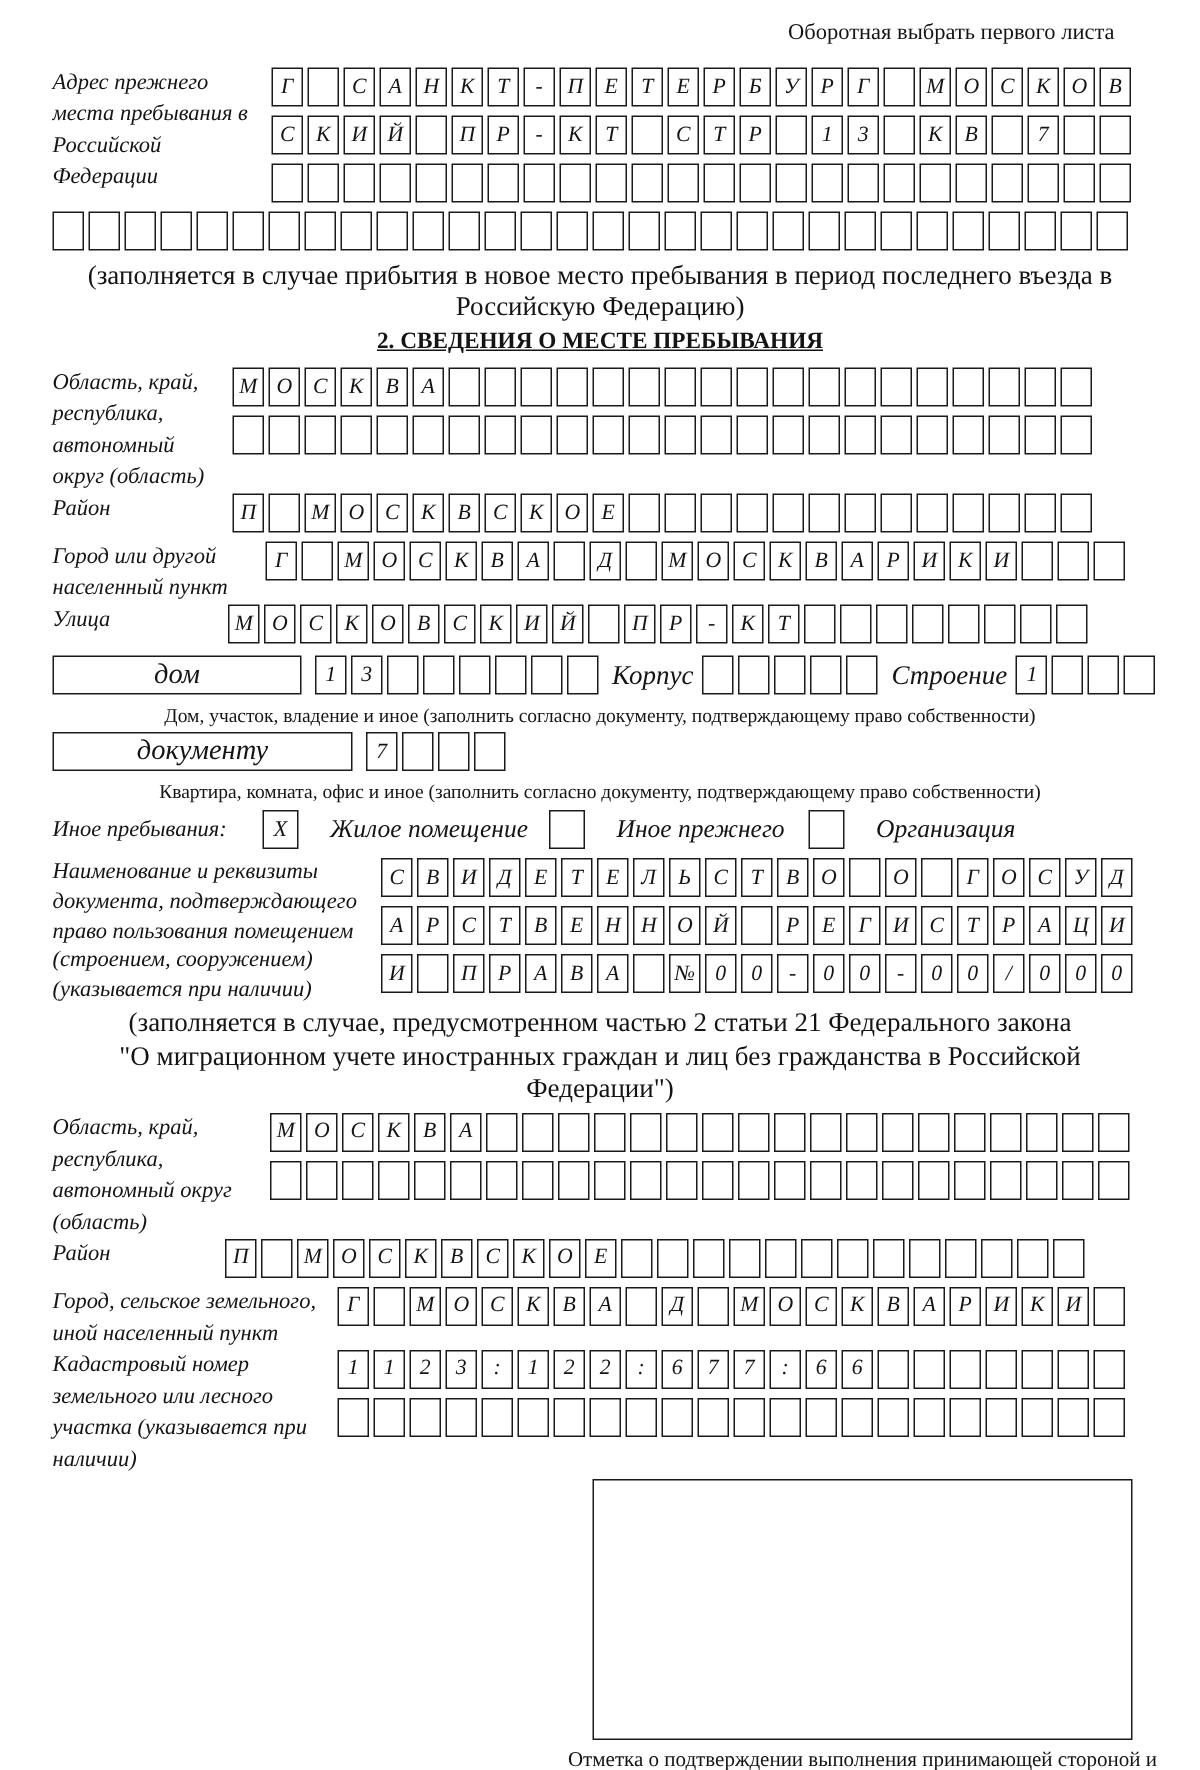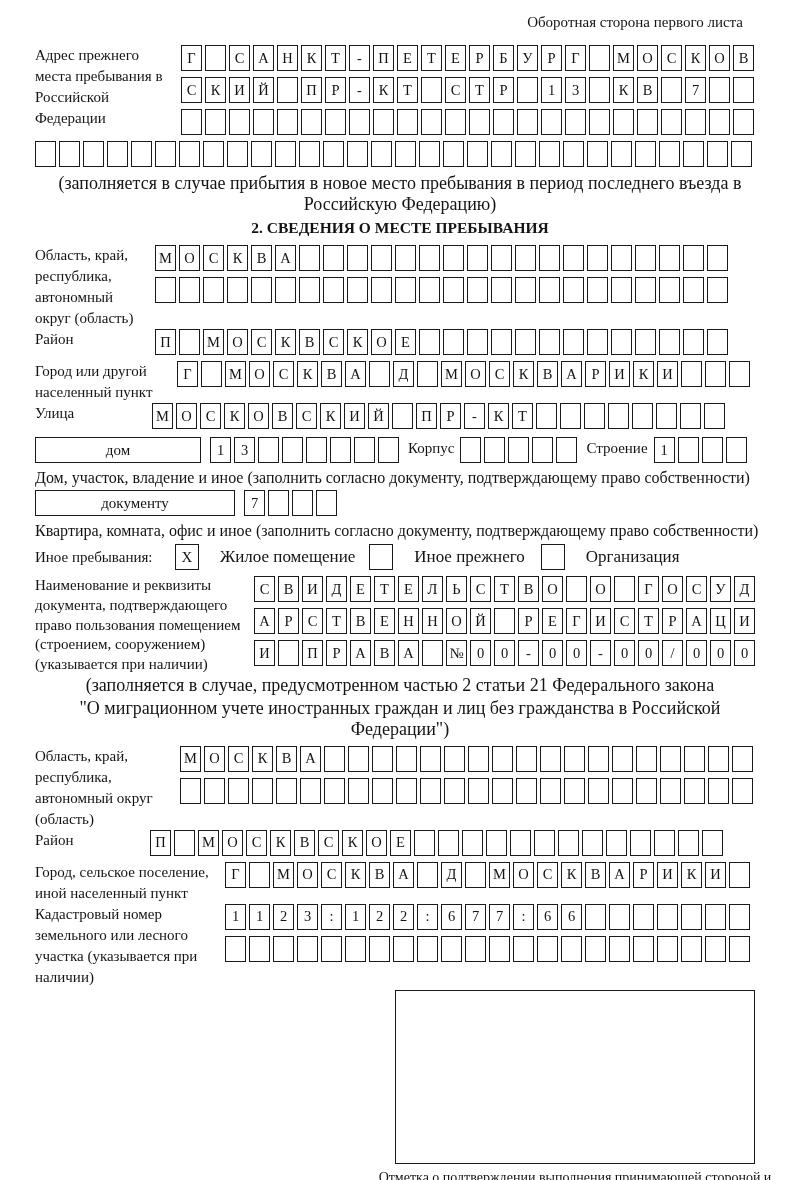--- a/index.html
+++ b/index.html
@@ -1,43 +1,43 @@
 <!DOCTYPE html>
 <html><head>
 <meta charset="utf-8">
 <style>
   html,body{margin:0;padding:0;background:#fff;}
   body{width:800px;height:1180px;overflow:hidden;color:#141414;
        font-family:"Liberation Serif",serif;}
   .page{padding:14px 35px 0 35px;box-sizing:border-box;width:800px;}
   .corner{text-align:right;font-size:15px;padding-right:22px;}
-  .row{display:flex;align-items:flex-start;}
+  .row{display:flex;align-items:flex-start;font-style:italic;}
   .lbl{font-size:15px;line-height:1.4;box-sizing:border-box;padding-right:8px;flex-shrink:0;}
   .grid{display:flex;margin-bottom:6px;}
   .cell{box-sizing:border-box;width:21px;height:26px;border:1.6px solid #1a1a1a;margin-right:3px;
         display:flex;align-items:center;justify-content:center;font-size:14.5px;flex-shrink:0;}
   .note{font-size:18px;text-align:center;margin-bottom:2px;}
-  .note-left{font-size:16px;text-align:left;margin:0 0 3px 0;}
-  .title{font-size:15.5px;font-weight:bold;text-align:center;margin:4px 0 8px 0;}
+  .note-left{font-size:13px;text-align:center;margin:0 0 3px 0;}
+  .title{font-size:15.5px;font-weight:bold;text-align:center;margin:4px 0 8px 0;text-decoration:underline;}
   .wbox{box-sizing:border-box;border:1.6px solid #1a1a1a;height:26px;display:flex;align-items:center;
-        justify-content:center;font-size:15px;flex-shrink:0;}
-  .inline-lbl{font-size:15px;margin:3px 6px 0 6px;flex-shrink:0;}
+        justify-content:center;font-size:19px;flex-shrink:0;}
+  .inline-lbl{font-size:18px;margin:3px 6px 0 6px;flex-shrink:0;}
   .opt{display:flex;align-items:center;}
   .cbx{box-sizing:border-box;width:24px;height:26px;border:1.6px solid #1a1a1a;display:flex;
        align-items:center;justify-content:center;font-size:15px;flex-shrink:0;}
   .opt-lbl{font-size:17px;margin-left:21px;}
   .stamp-box{box-sizing:border-box;width:360px;height:174px;border:1.8px solid #1a1a1a;margin-left:360px;}
   .stamp-note{width:436px;margin-left:322px;text-align:center;font-size:14px;line-height:1.3;margin-top:5px;}
 </style>
 </head>
 <body>
 
 <div class="page">
 
-  <div class="corner">Оборотная сторона первого листа</div>
+  <div class="corner">Оборотная выбрать первого листа</div>
 
   <div class="row" style="margin-top:14px">
     <div class="lbl" style="width:146px">Адрес прежнего места пребывания в Российской Федерации</div>
     <div>
       <div class="grid">
           <div class="cell">Г</div>
           <div class="cell"></div>
           <div class="cell">С</div>
           <div class="cell">А</div>
           <div class="cell">Н</div>
@@ -516,21 +516,21 @@
         <div class="cell"></div>
         <div class="cell"></div>
         <div class="cell"></div>
         <div class="cell"></div>
         <div class="cell"></div>
         <div class="cell"></div>
       </div>
   </div>
 
   <div class="row">
-    <div class="lbl" style="width:190px">Город, сельское поселение, иной населенный пункт</div>
+    <div class="lbl" style="width:190px">Город, сельское земельного, иной населенный пункт</div>
     <div class="grid">
         <div class="cell">Г</div>
         <div class="cell"></div>
         <div class="cell">М</div>
         <div class="cell">О</div>
         <div class="cell">С</div>
         <div class="cell">К</div>
         <div class="cell">В</div>
         <div class="cell">А</div>
         <div class="cell"></div>

